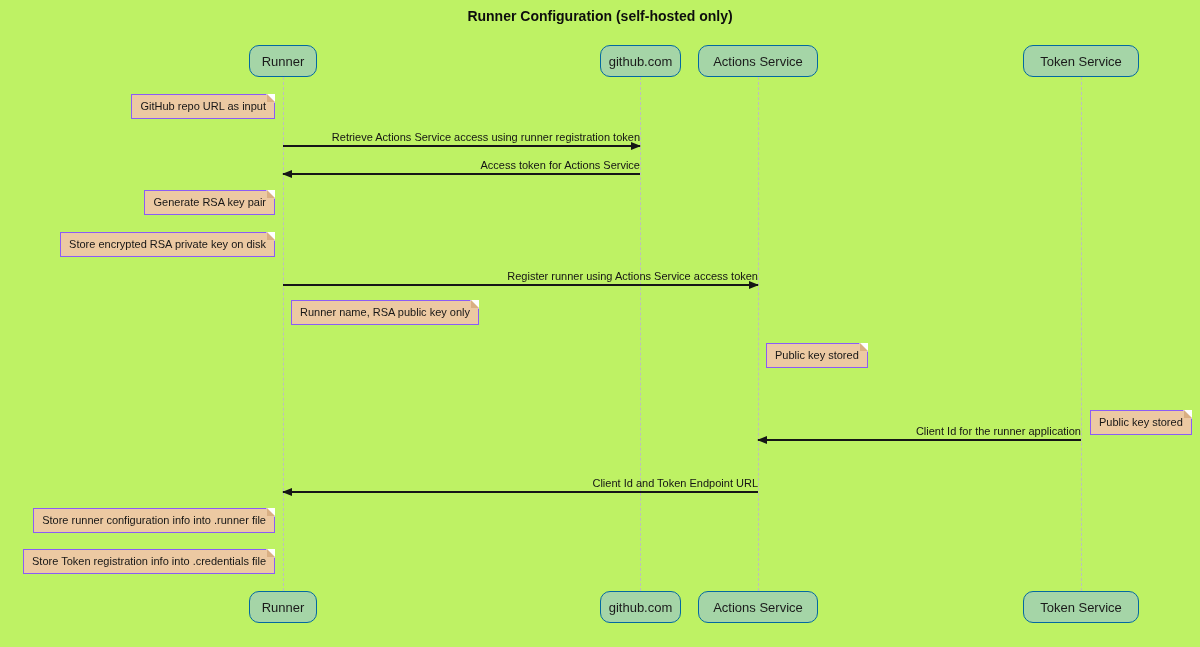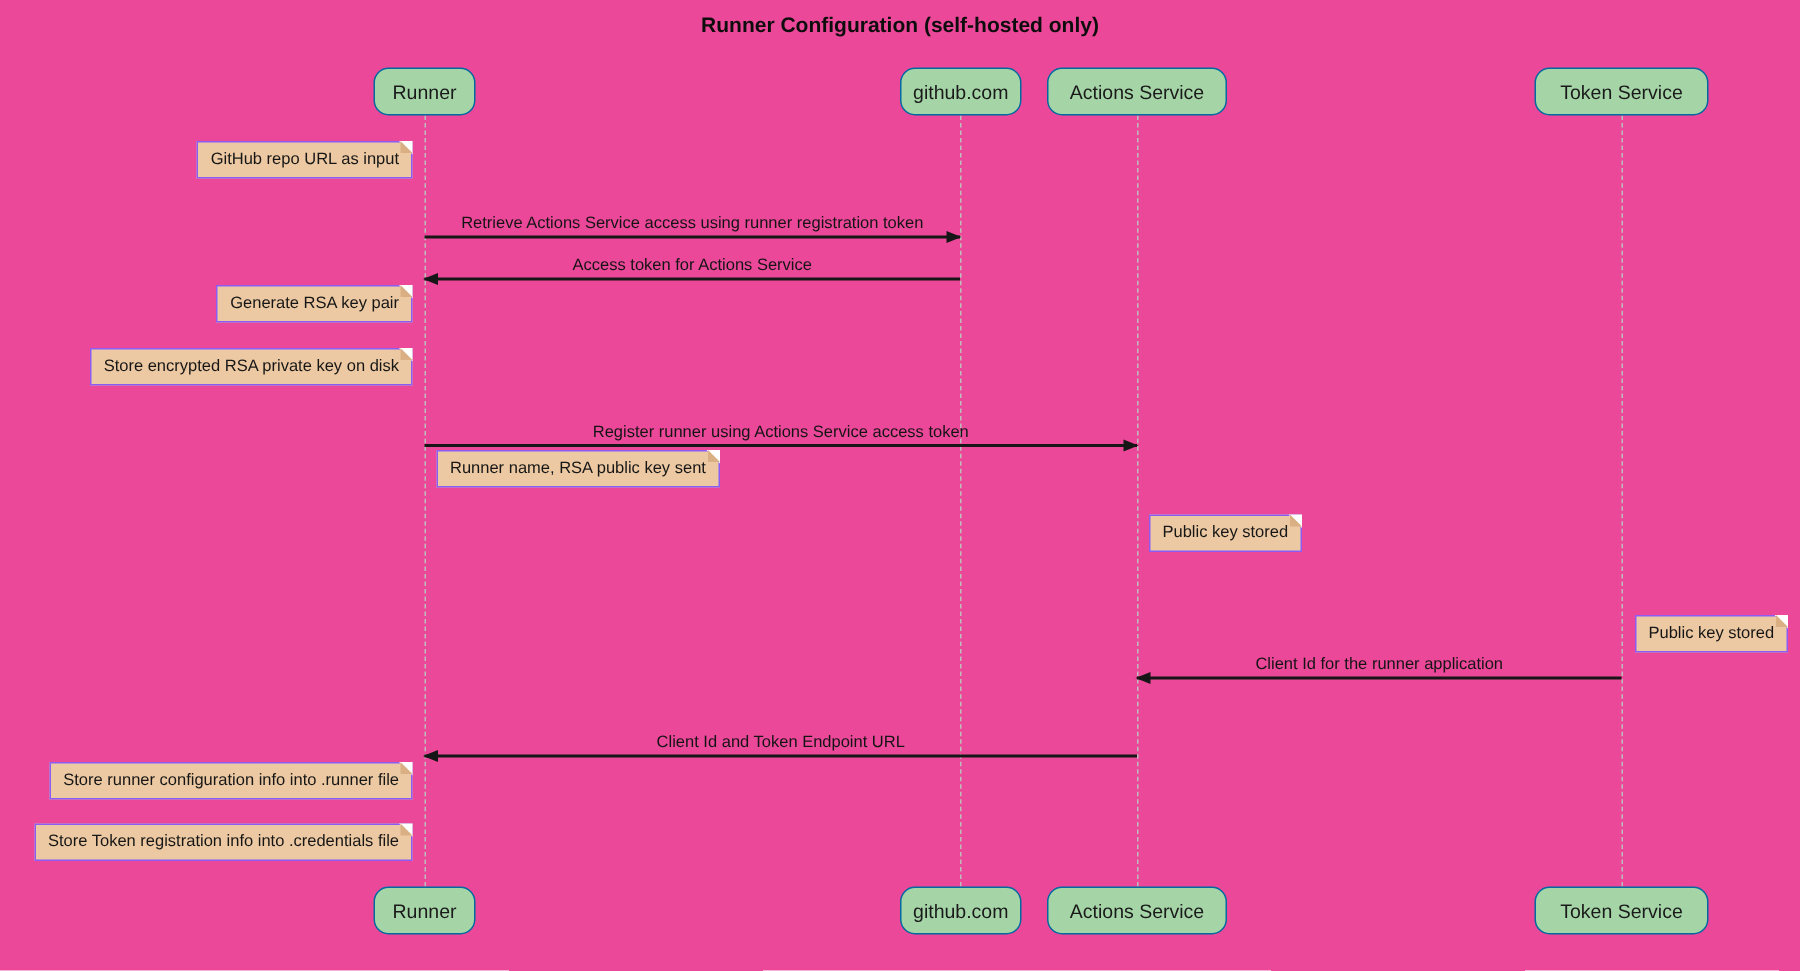--- a/index.html
+++ b/index.html
@@ -1,35 +1,35 @@
 <!DOCTYPE html>
 <html><head>
 <meta charset="utf-8">
 <style>
   html,body { margin:0; padding:0; background:#ffffff; }
   #canvas {
-    position:relative; width:1200px; height:647px; background:#ec4899;
+    position:relative; width:1200px; height:647px; background:#bef264;
     font-family:"Liberation Sans", sans-serif; color:#121212; overflow:hidden;
   }
   .title {
     position:absolute; left:0; top:8px; width:1200px; text-align:center;
     font-size:14px; font-weight:bold; color:#0d0d0d;
   }
   .participant {
     position:absolute; height:32px; line-height:32px; text-align:center;
     background:#A5D5A7; border:1px solid #0369a1; border-radius:10px;
     font-size:13px; color:#1a1a1a; box-sizing:border-box;
   }
   .lifeline {
     position:absolute; top:77px; height:514px; width:0;
     border-left:1px dashed #bdbdbd;
   }
   .msg {
     position:absolute; height:15px; border-bottom:2px solid #161616;
-    text-align:center; box-sizing:content-box;margin-top:12px;
+    text-align:right; box-sizing:content-box;
   }
   .msg .msg-label {
     display:block; font-size:11px; line-height:14px; color:#141414;
     white-space:nowrap;
   }
   .msg.dir-right::after {
     content:""; position:absolute; right:-1px; bottom:-5px; width:0; height:0;
     border-left:10px solid #161616; border-top:4px solid transparent;
     border-bottom:4px solid transparent;
   }
@@ -86,19 +86,19 @@
   <div class="msg dir-left" style="left:758px; top:424px; width:323px;">
     <span class="msg-label">Client Id for the runner application</span>
   </div>
   <div class="msg dir-left" style="left:283px; top:476px; width:475px;">
     <span class="msg-label">Client Id and Token Endpoint URL</span>
   </div>
 
   <div class="note" style="right:925px; top:94px;">GitHub repo URL as input</div>
   <div class="note" style="right:925px; top:232px;">Store encrypted RSA private key on disk</div>
   <div class="note" style="right:925px; top:190px;">Generate RSA key pair</div>
-  <div class="note" style="left:291px; top:300px;">Runner name, RSA public key sent</div>
+  <div class="note" style="left:291px; top:300px;">Runner name, RSA public key only</div>
   <div class="note" style="left:766px; top:343px;">Public key stored</div>
   <div class="note" style="left:1090px; top:410px;">Public key stored</div>
   <div class="note" style="right:925px; top:508px;">Store runner configuration info into .runner file</div>
   <div class="note" style="right:925px; top:549px;">Store Token registration info into .credentials file</div>
 
 </div>
 
 </body></html>

